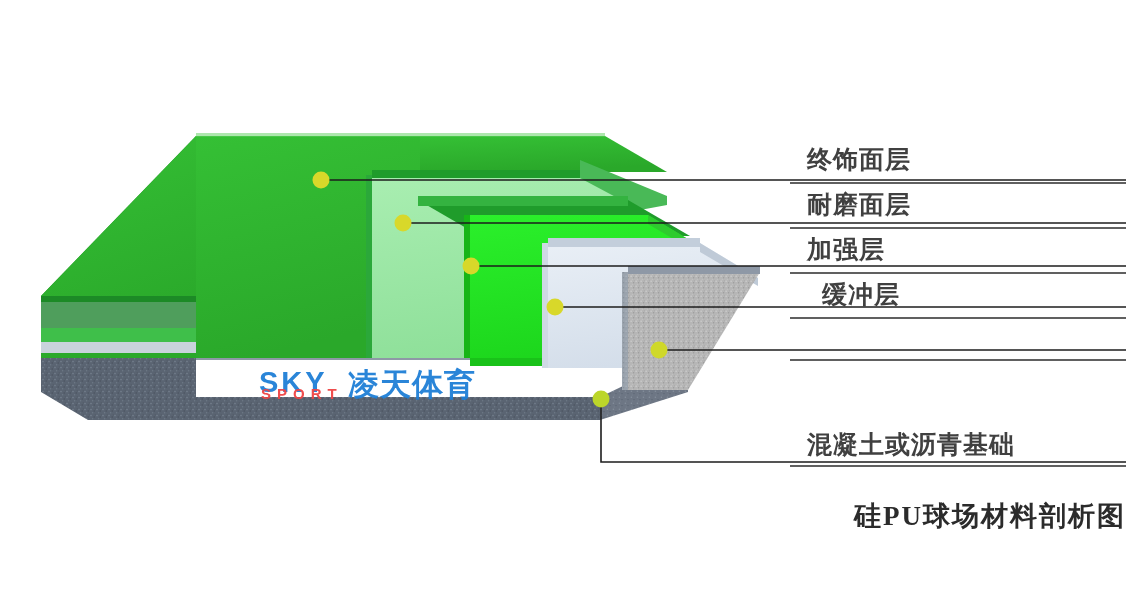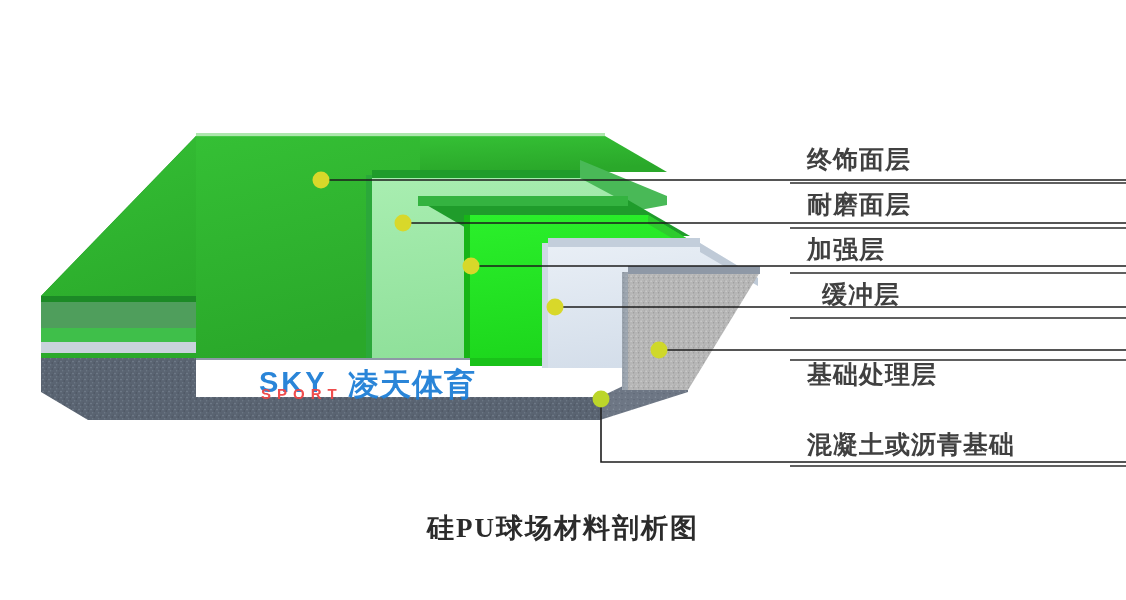--- a/index.html
+++ b/index.html
@@ -38,27 +38,26 @@
     color: #404040;
     white-space: nowrap;
     letter-spacing: 1px;
     line-height: 1;
   }
   .figure-title {
     position: absolute;
     left: 0;
     top: 498px;
     width: 1126px;
-    text-align: center;
+    text-align: right;
     font-family: "Liberation Serif", "DejaVu Serif", serif;
     font-size: 27px;
     font-weight: 700;
     color: #2b2b2b;
     letter-spacing: 2px;
-    margin-top: 12px;
   }
   .wm {
     position: absolute;
     font-family: "Liberation Sans", "DejaVu Sans", sans-serif;
     font-weight: 800;
     letter-spacing: 3px;
     opacity: 0.95;
   }
   .wm-sky {
     left: 259px;
@@ -262,19 +261,18 @@
 
   <div class="callout-label" style="left:807px; top:147px;">终饰面层</div>
 
   <div class="callout-label" style="left:807px; top:192px;">耐磨面层</div>
 
   <div class="callout-label" style="left:807px; top:237px;">加强层</div>
 
   <div class="callout-label" style="left:807px; top:282px;margin-left:15px;">缓冲层</div>
 
 
-  <div class="callout-label" style="left:807px; top:362px;">基础处理层</div>
 
   <div class="callout-label" style="left:807px; top:432px;">混凝土或沥青基础</div>
 
   <div class="figure-title">硅PU球场材料剖析图</div>
 
 </div>
 
 </body></html>

